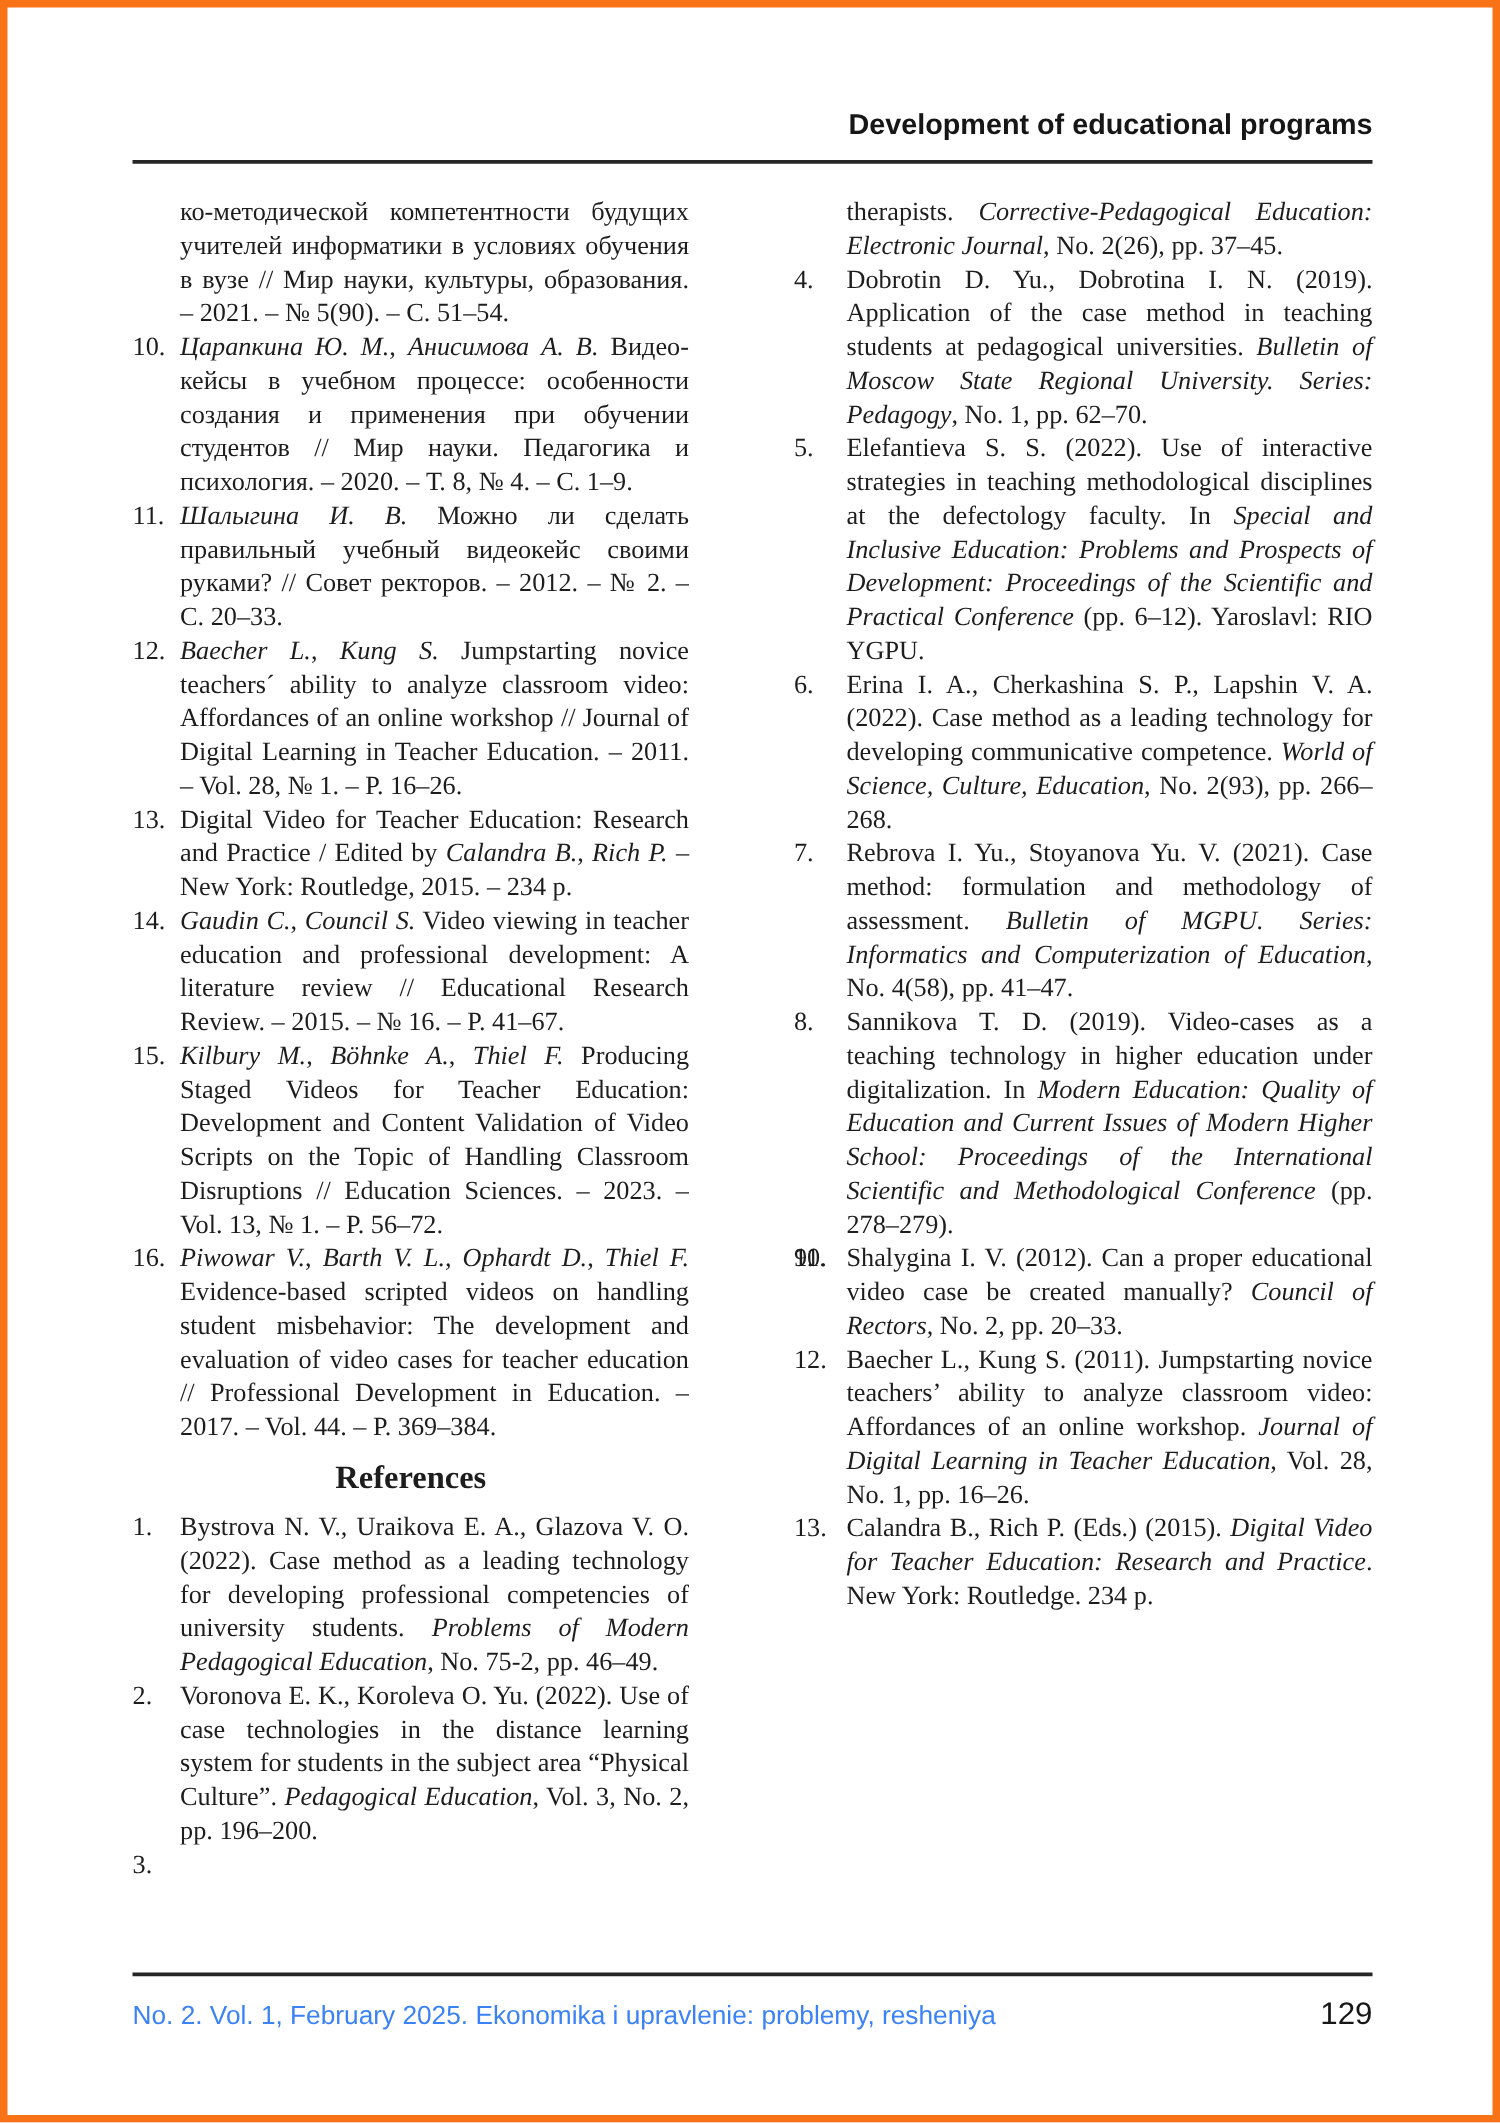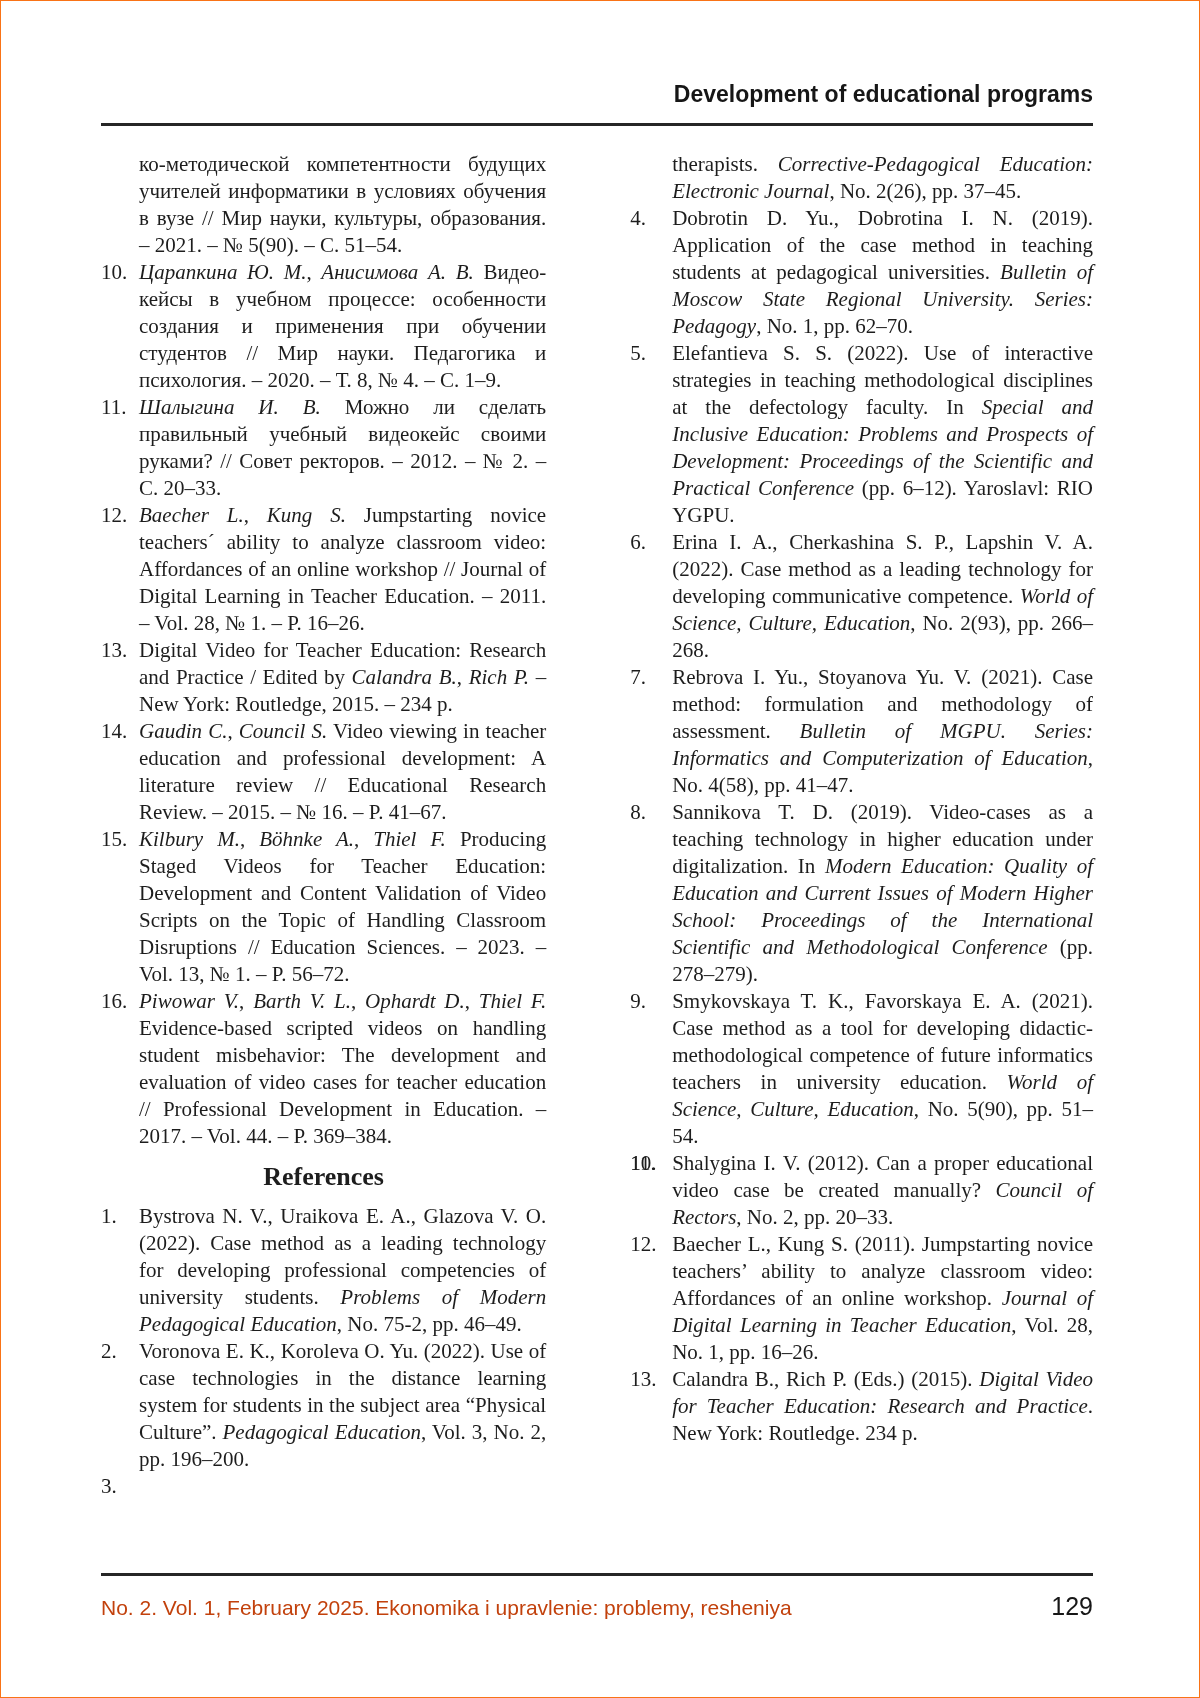--- a/index.html
+++ b/index.html
@@ -1,21 +1,21 @@
 <!DOCTYPE html>
 <html><head>
 <meta charset="utf-8">
 <style>
   html,body { margin:0; padding:0; background:#e9e9e9; }
   .page {
     position:relative;
     width:1200px; height:1698px;
     margin:0 auto;
     background:#ffffff;
-    border:1px solid #f97316;
+    border:6px solid #f97316;
     box-sizing:border-box;
     font-family:"Liberation Serif", serif;
     color:#1d1d1d;
     overflow:hidden;
   }
   .content {
     position:absolute;
     left:100px; top:80px;
     width:992px;
   }
@@ -67,21 +67,21 @@
   .footer {
     position:absolute;
     left:100px;
     width:992px;
     top:1591px;
     display:flex;
     justify-content:space-between;
     align-items:baseline;
     font-family:"Liberation Sans", sans-serif;
   }
-  .footer .issue { font-size:21px; color:#c2410c; }
+  .footer .issue { font-size:21px; color:#3b82f6; }
   .footer .pagenum { font-size:25px; color:#161616;text-align:right; }
   i { font-style:italic; }
 </style>
 </head>
 <body>
 
 <div class="page">
   <div class="content">
     <div class="header-title">Development of educational programs</div>
     <div class="header-rule"></div>
@@ -173,21 +173,20 @@
     <span class="txt">Rebrova I. Yu., Stoyanova Yu. V. (2021). Case method: formulation and methodology of assessment. <i>Bulletin of MGPU. Series: Informatics and Computerization of Education</i>, No. 4(58), pp. 41–47.</span>
   </div>
 
   <div class="ref">
     <span class="num">8.</span>
     <span class="txt">Sannikova T. D. (2019). Video-cases as a teaching technology in higher education under digitalization. In <i>Modern Education: Quality of Education and Current Issues of Modern Higher School: Proceedings of the International Scientific and Methodological Conference</i> (pp. 278–279).</span>
   </div>
 
   <div class="ref">
     <span class="num">9.</span>
-    <span class="txt">Smykovskaya T. K., Favorskaya E. A. (2021). Case method as a tool for developing didactic-methodological competence of future informatics teachers in university education. <i>World of Science, Culture, Education</i>, No. 5(90), pp. 51–54.</span>
   </div>
 
   <div class="ref">
     <span class="num">10.</span>
   </div>
 
   <div class="ref">
     <span class="num">11.</span>
     <span class="txt">Shalygina I. V. (2012). Can a proper educational video case be created manually? <i>Council of Rectors</i>, No. 2, pp. 20–33.</span>
   </div>

